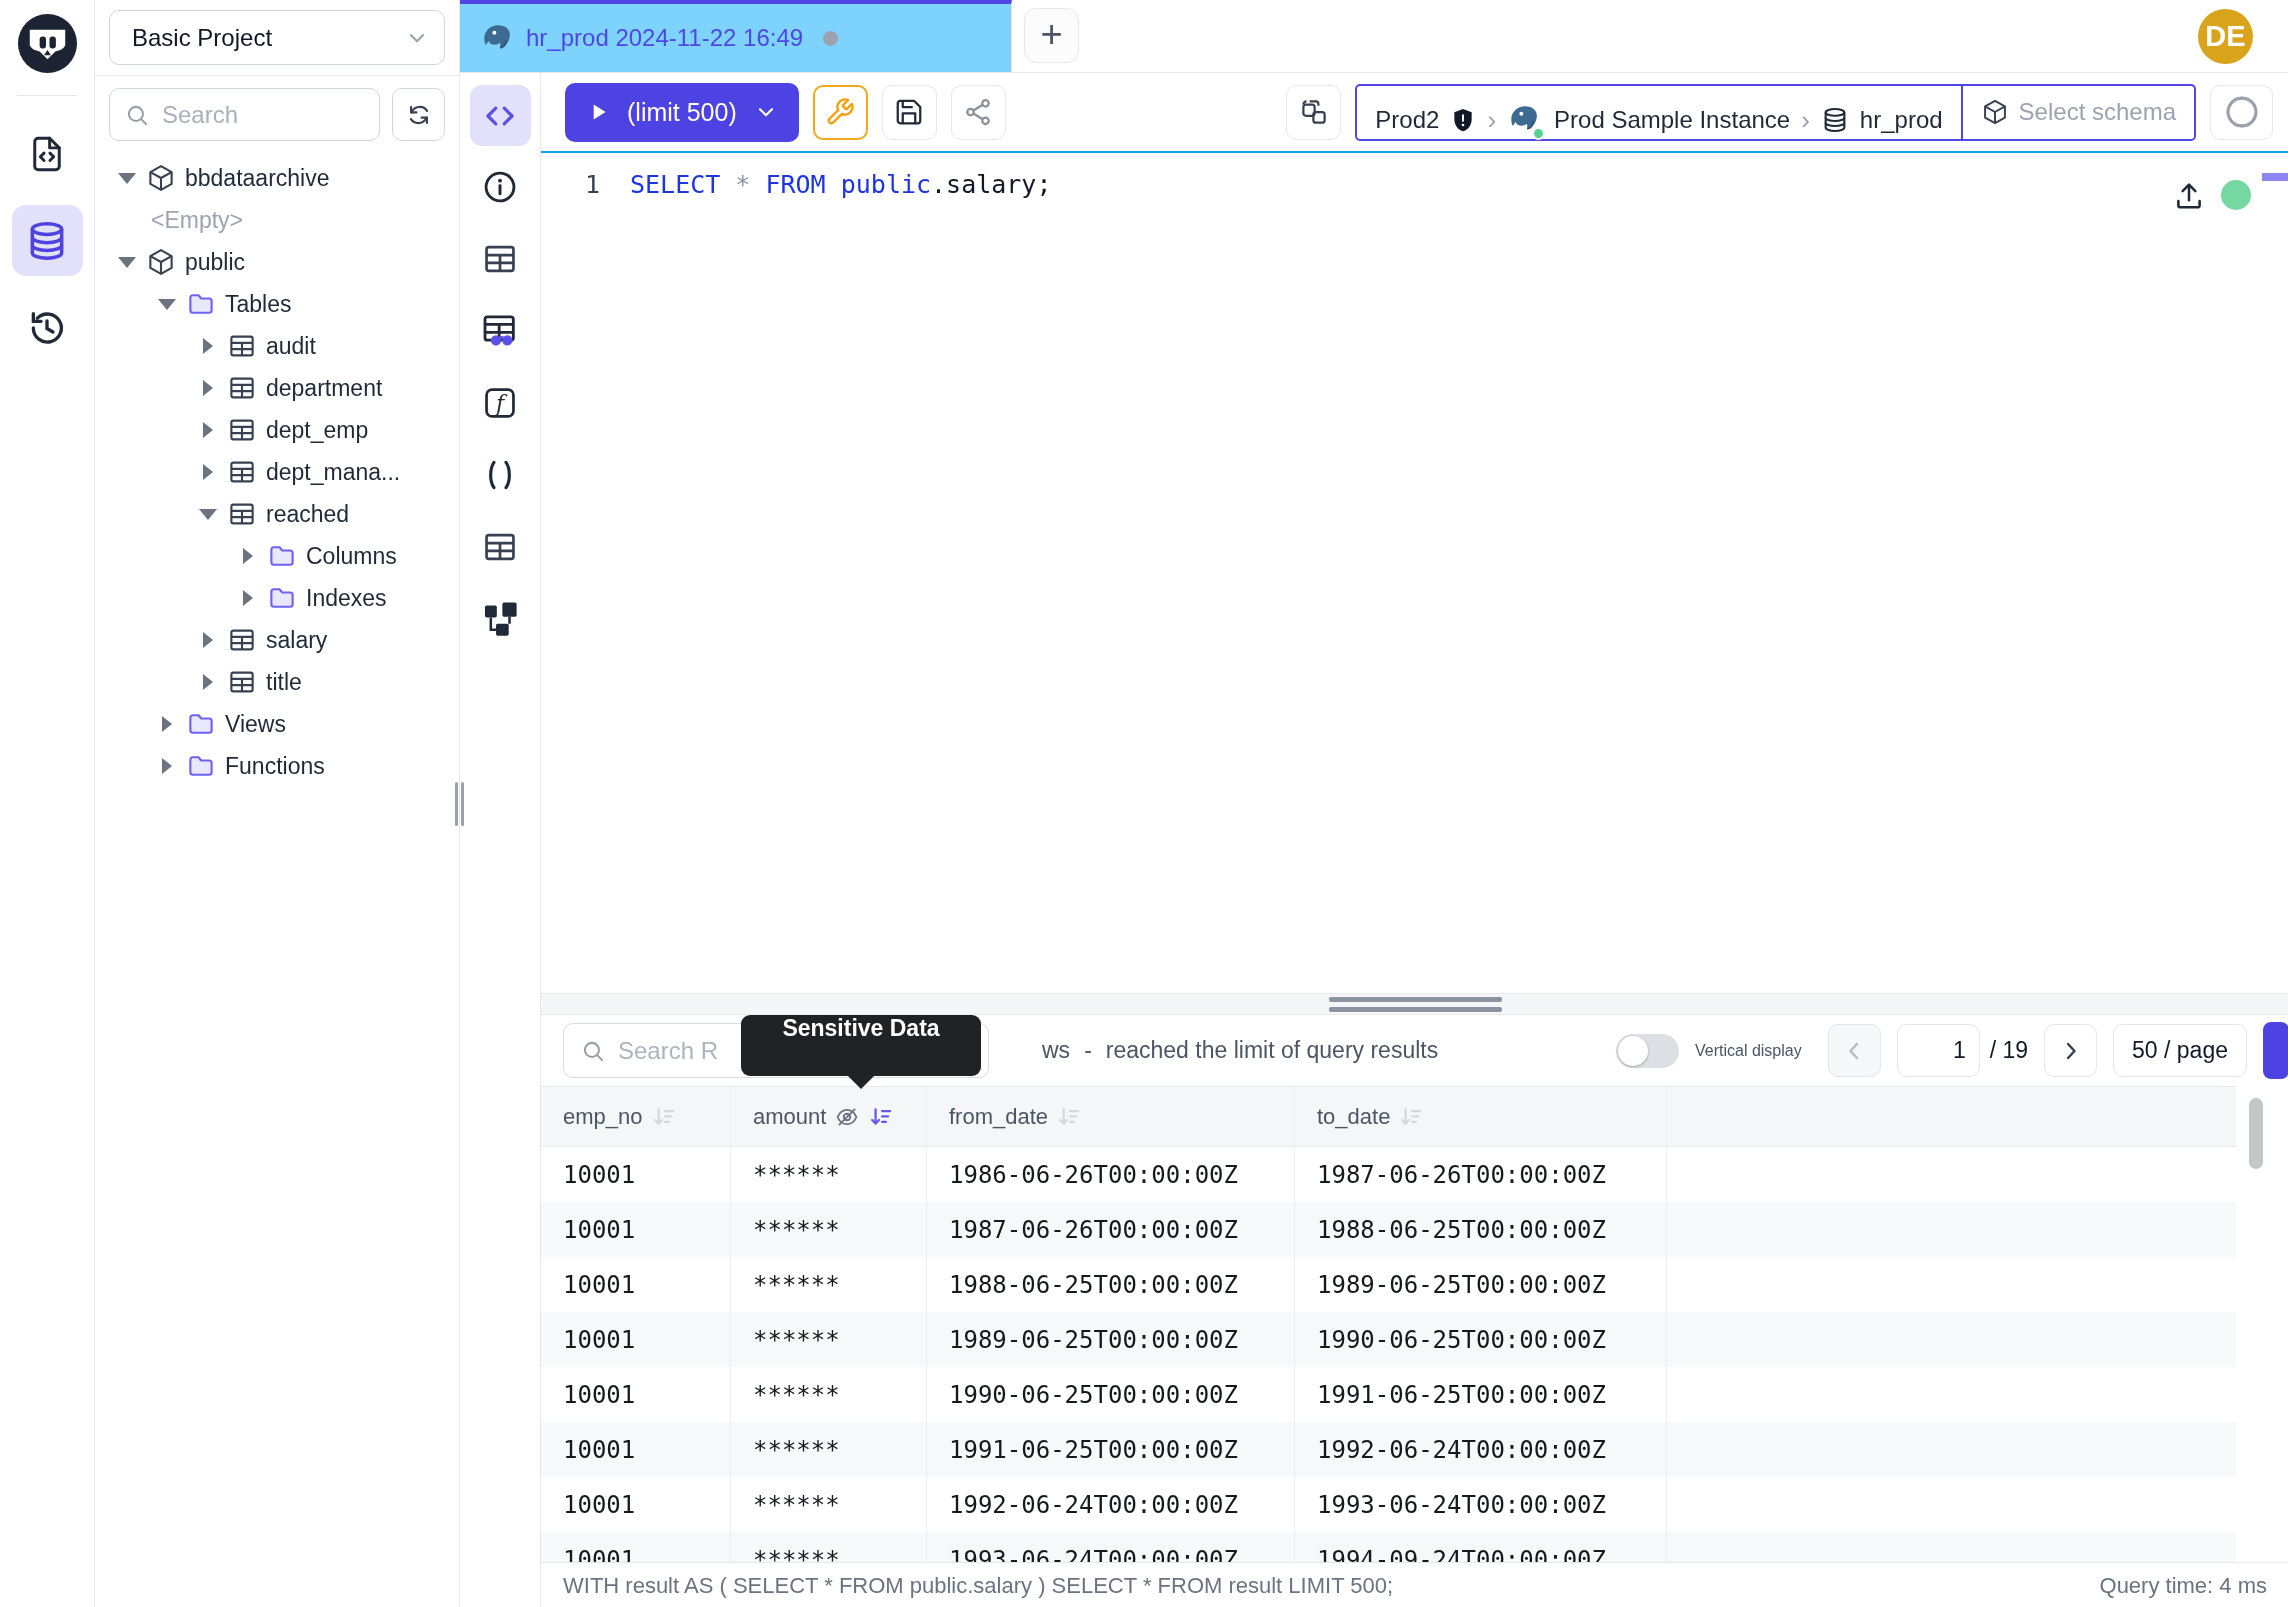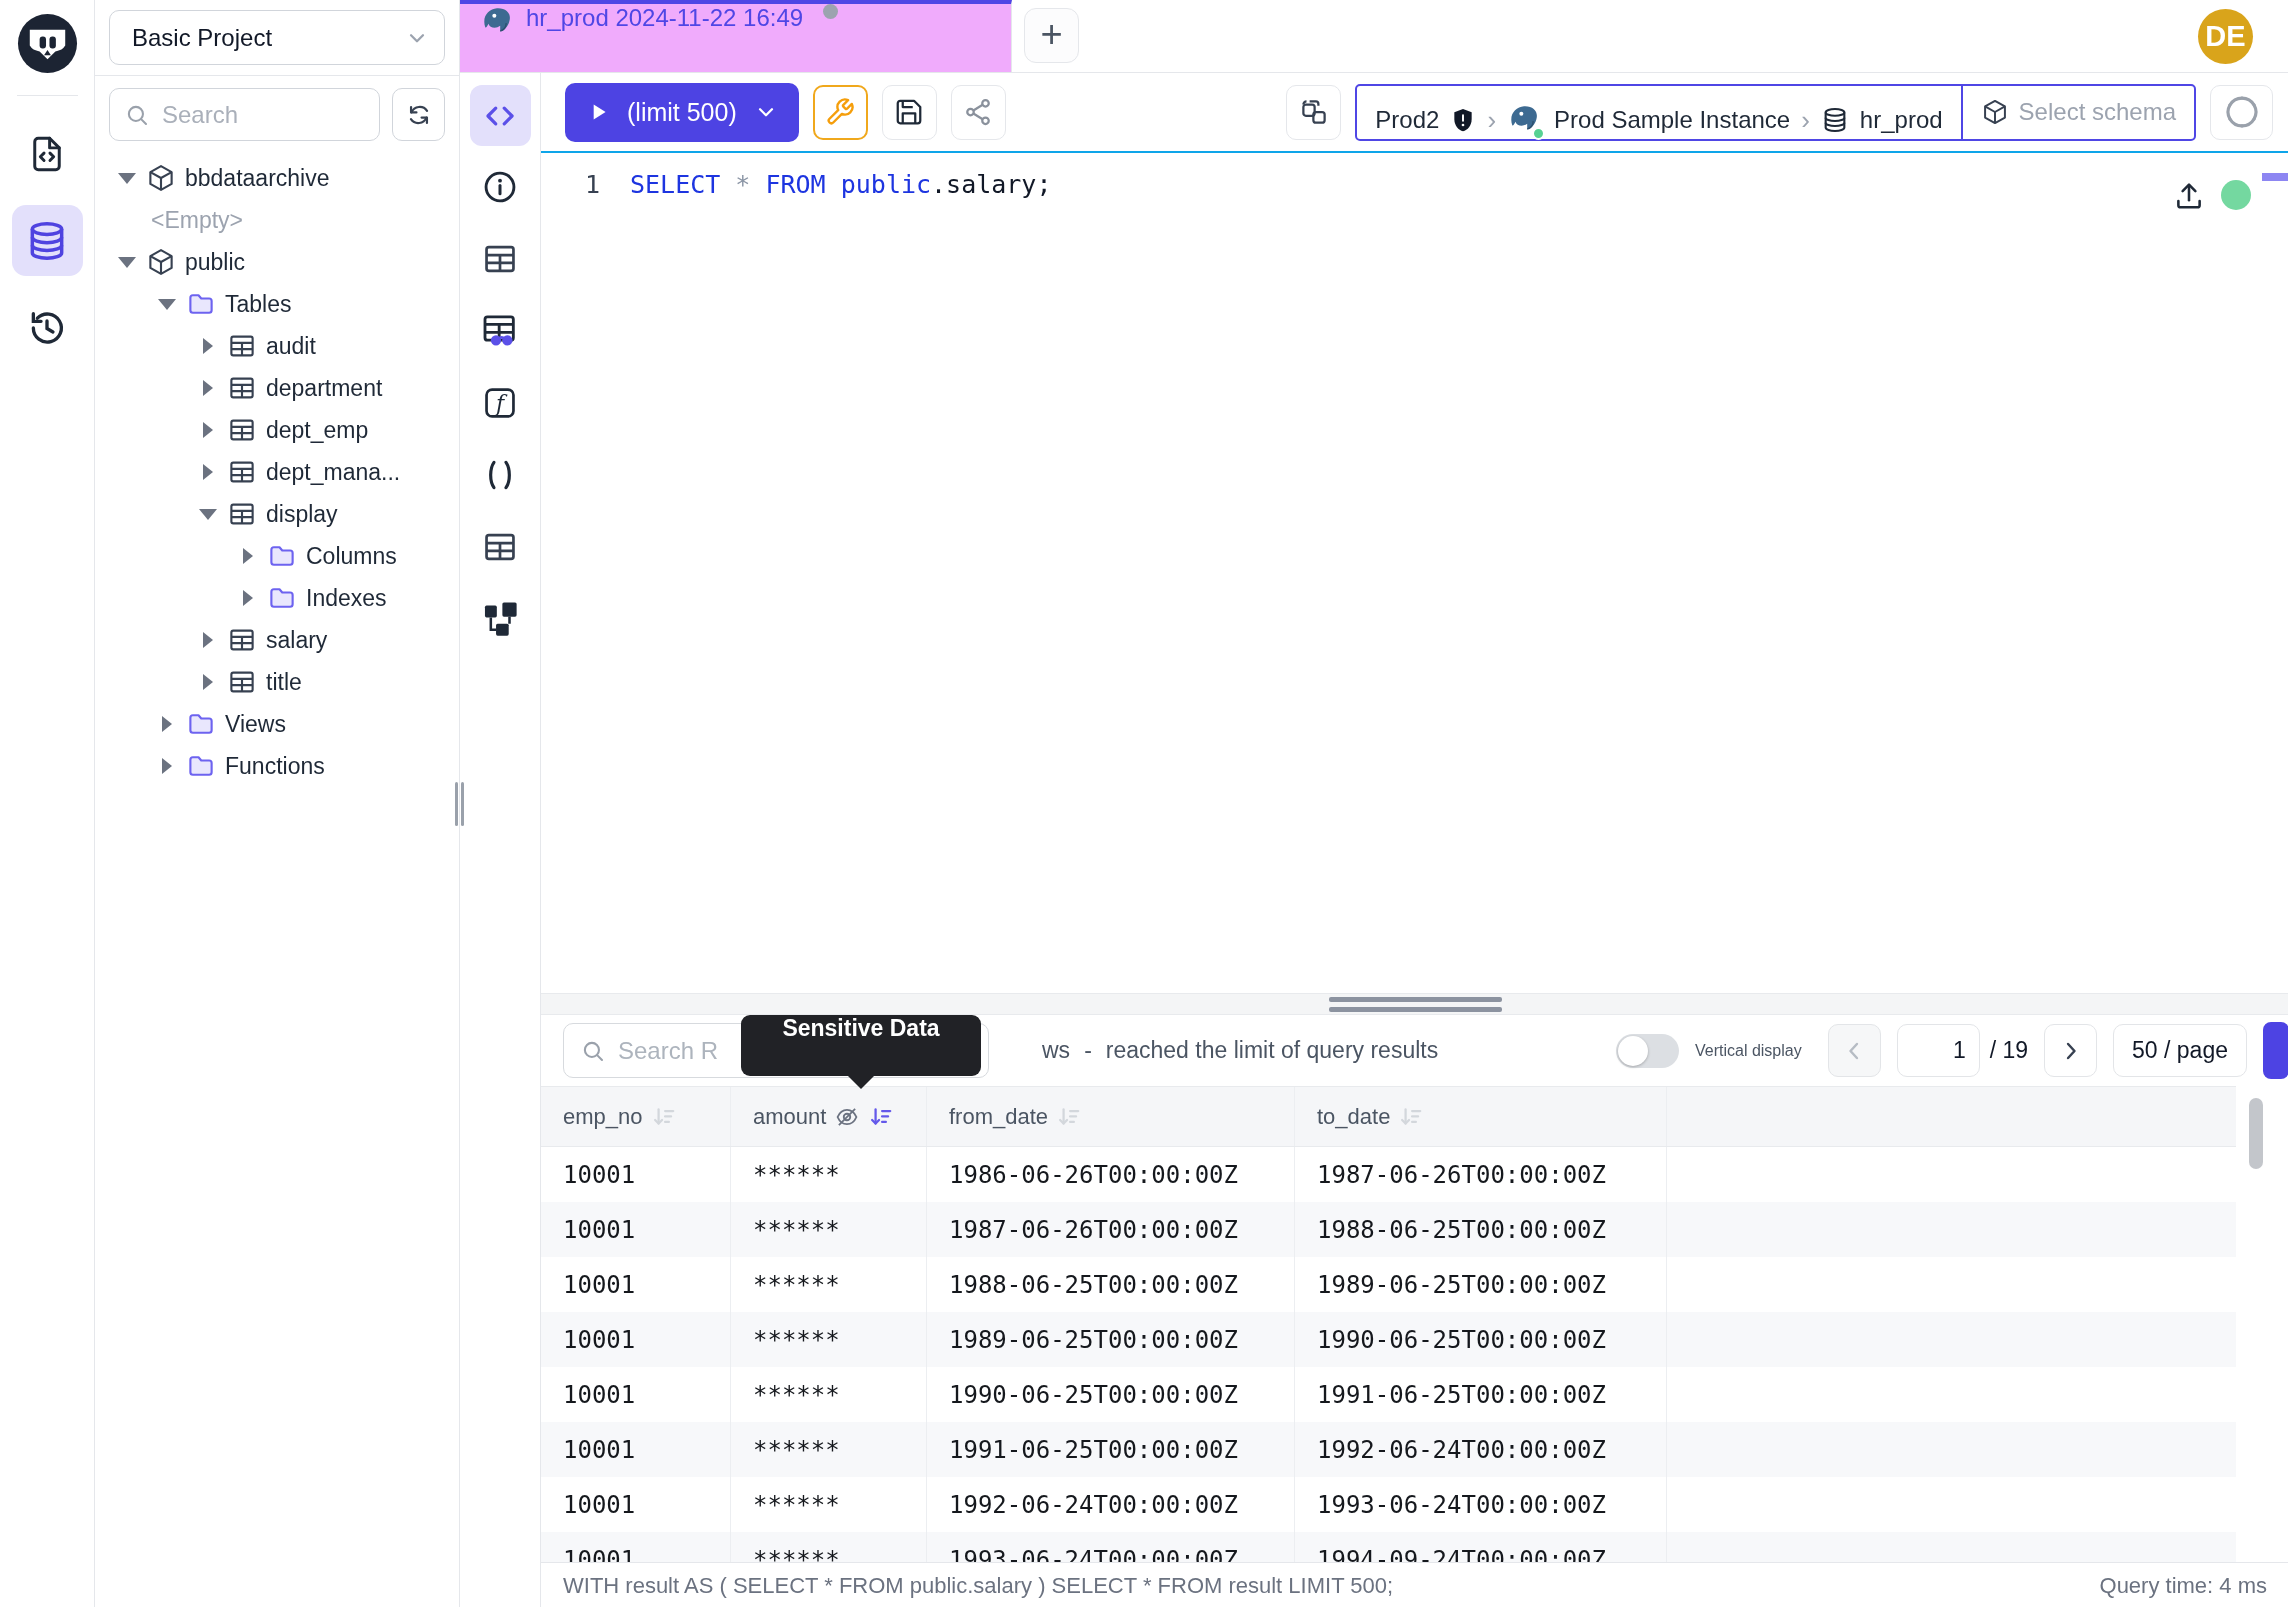--- a/index.html
+++ b/index.html
@@ -41,21 +41,21 @@
   .tri-d { width:0;height:0;border-left:9px solid transparent;border-right:9px solid transparent;border-top:11px solid #6b7280; }
   .tri-r { width:0;height:0;border-top:8px solid transparent;border-bottom:8px solid transparent;border-left:10px solid #6b7280; }
   .muted { color:#9ca3af; }
   .resize-grip { position:absolute; right:-5px; top:782px; width:9px; height:44px; display:flex; gap:3px; }
   .resize-grip i { width:3px; height:100%; background:#9aa1ab; border-radius:2px; }
 
   
   .main { flex:1; display:flex; flex-direction:column; min-width:0; }
   .tabbar { height:73px; border-bottom:1px solid #e5e7eb; display:flex; position:relative; background:#fff; }
   .tab { width:552px; border-top:4px solid #4f46e5; border-right:1px solid #e5e7eb;
-         display:flex; align-items:flex-start; gap:12px; padding:0 20px; background:#f0abfc; cursor:pointer; }
+         display:flex; align-items:center; gap:12px; padding:0 20px; background:#7dd3fc; cursor:pointer; }
   .tab-title { color:#4f46e5; font-size:24px; font-weight:500; white-space:nowrap; }
   .tab-dot { width:15px; height:15px; border-radius:50%; background:#9ca3af; margin-left:8px; flex-shrink:0; }
   .add-tab { width:55px; height:55px; margin:8px 0 0 12px; border:1px solid #e5e7eb; border-radius:12px;
              background:#fcfcfd; color:#4b5563; font-size:38px; line-height:1; display:flex;
              align-items:center; justify-content:center; cursor:pointer; padding-bottom:4px; }
   .avatar { position:absolute; right:36px; top:9px; width:55px; height:55px; border-radius:50%;
             background:#d9a41b; color:#fff; font-size:29px; font-weight:bold;
             display:flex; align-items:center; justify-content:center; cursor:pointer; }
 
   .main-lower { height:1535px; display:flex; }
@@ -477,21 +477,21 @@
         </svg>
         <span>dept_mana...</span>
       </div>
     <div class="tree-item d2">
         <span class="exp">
           <i class="tri-d"></i>
         </span>
         <svg width="30" height="30" viewBox="0 0 30 30">
           <use href="#i-grid"></use>
         </svg>
-        <span>display</span>
+        <span>reached</span>
       </div>
     <div class="tree-item d3">
         <span class="exp">
           <i class="tri-r"></i>
         </span>
         <svg width="30" height="30" viewBox="0 0 30 30">
           <use href="#i-folder"></use>
         </svg>
         <span>Columns</span>
       </div>

